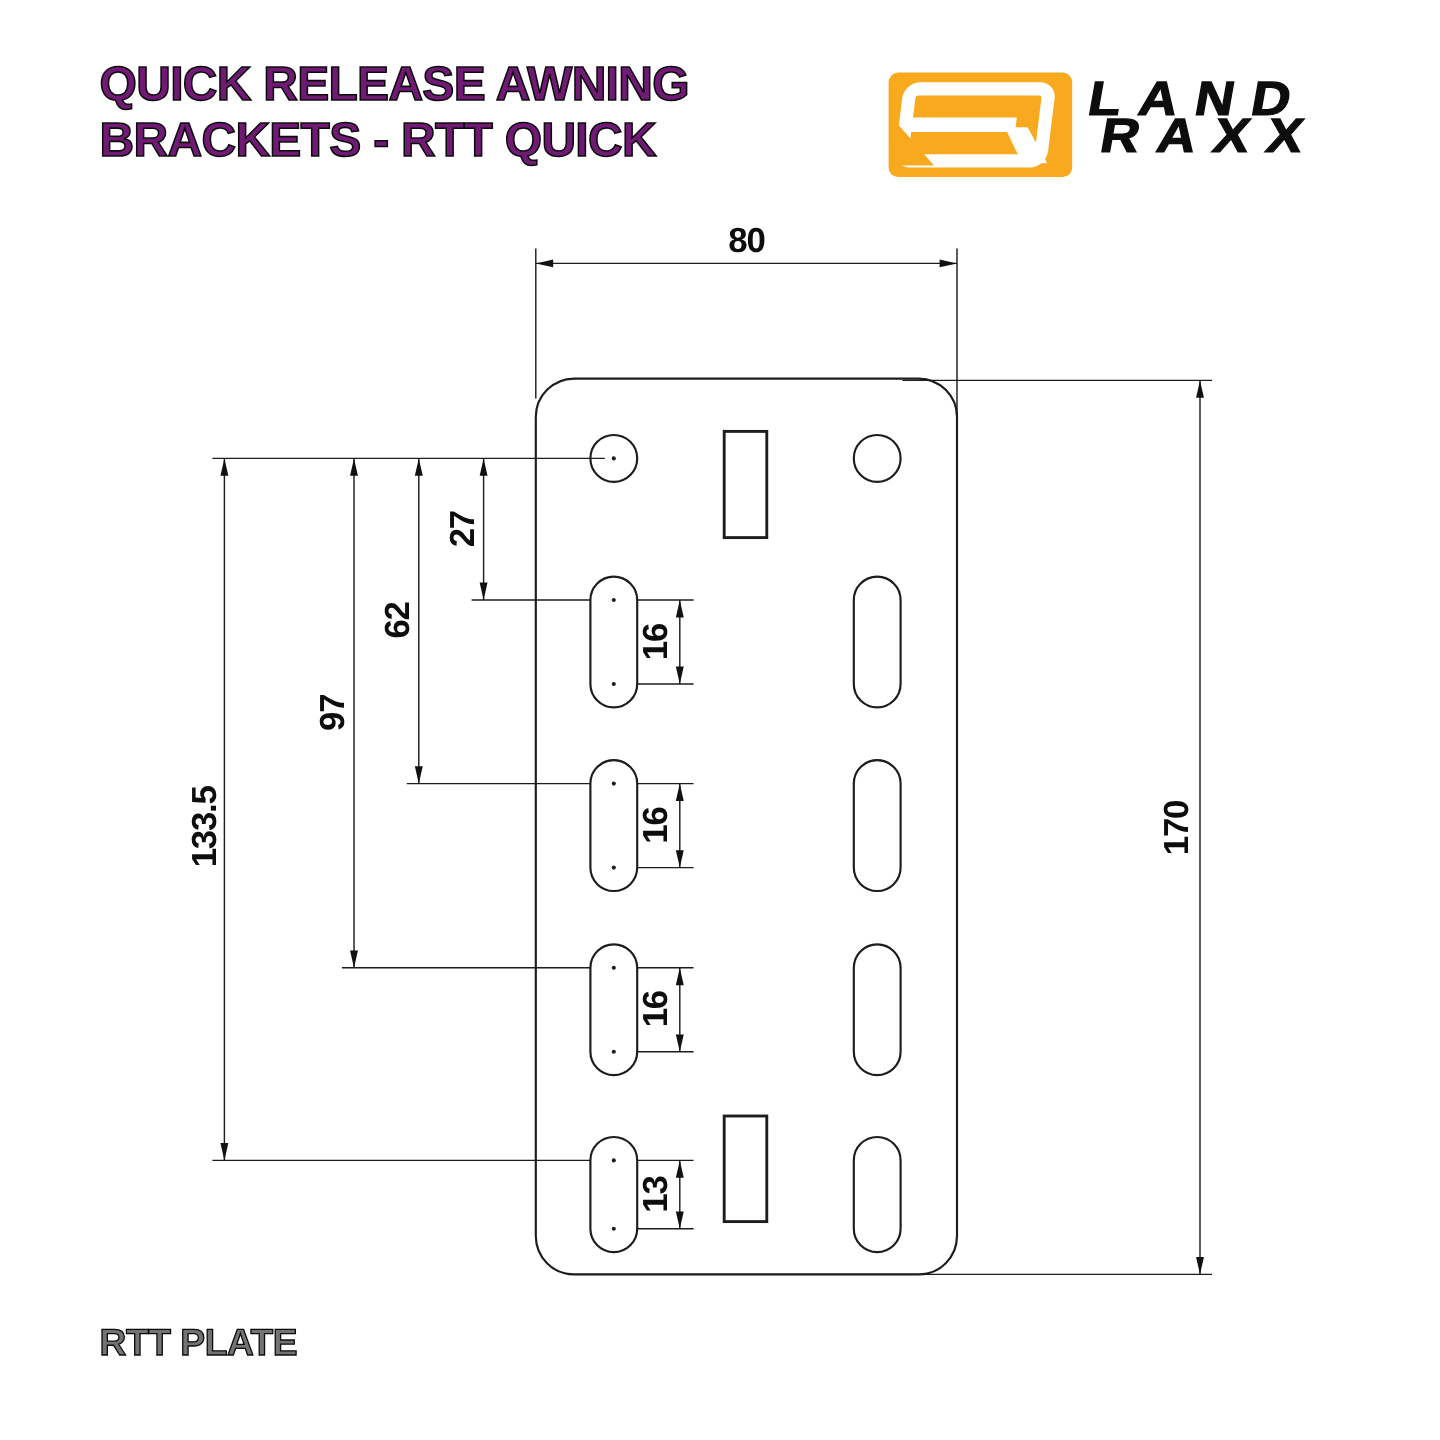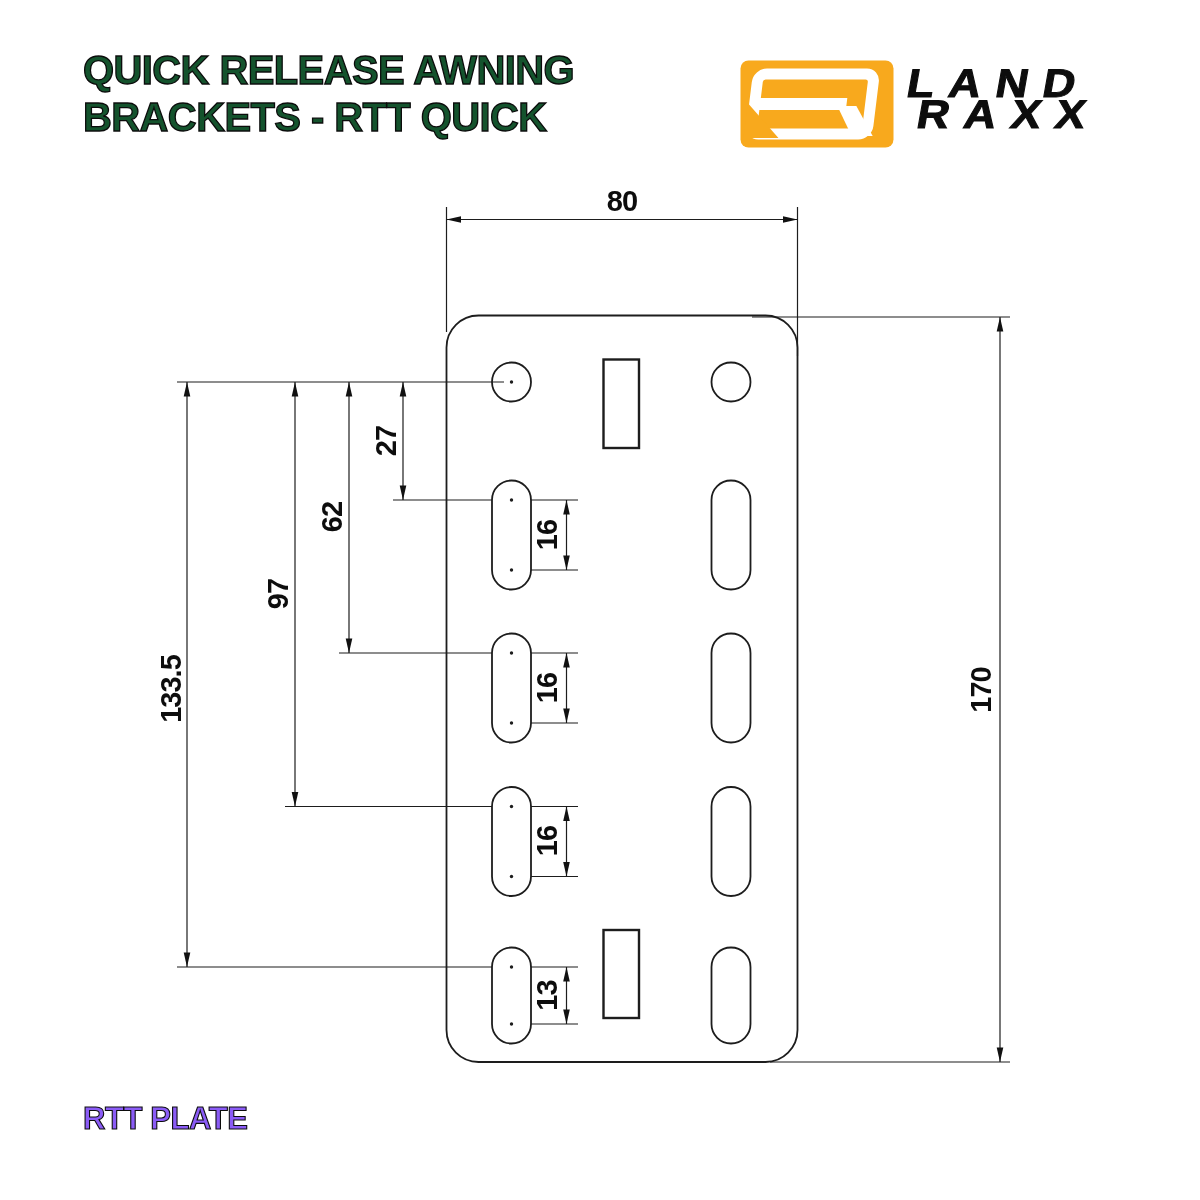--- a/index.html
+++ b/index.html
@@ -3,27 +3,27 @@
 <meta charset="utf-8">
 <style>
   html,body{margin:0;padding:0;background:#ffffff;}
   .page{
     position:relative;width:1200px;height:1200px;background:#ffffff;
     font-family:"Liberation Sans",sans-serif;overflow:hidden;
   }
   .title{
     position:absolute;left:83px;top:47px;
     font-size:40px;font-weight:bold;letter-spacing:-0.6px;line-height:47px;
-    color:#14532d;-webkit-text-stroke:1.3px #0b0b0b;
+    color:#701a75;-webkit-text-stroke:1.3px #0b0b0b;
     white-space:nowrap;
   }
   .footer-label{
     position:absolute;left:83px;top:1101px;
     font-size:31px;font-weight:bold;letter-spacing:-0.4px;
-    color:#8b5cf6;-webkit-text-stroke:1.1px #0b0b0b;
+    color:#737373;-webkit-text-stroke:1.1px #0b0b0b;
     white-space:nowrap;
   }
   .logo{position:absolute;left:740px;top:60px;width:420px;height:95px;}
   .logo-icon{position:absolute;left:0;top:0;}
   .wordmark{
     position:absolute;left:170px;top:8px;
     font-size:40px;font-weight:bold;line-height:31px;color:#0d0d0d;
     letter-spacing:13px;
     transform:skewX(-10deg) scaleX(1.12);transform-origin:0 0;
     -webkit-text-stroke:1px #0d0d0d;

